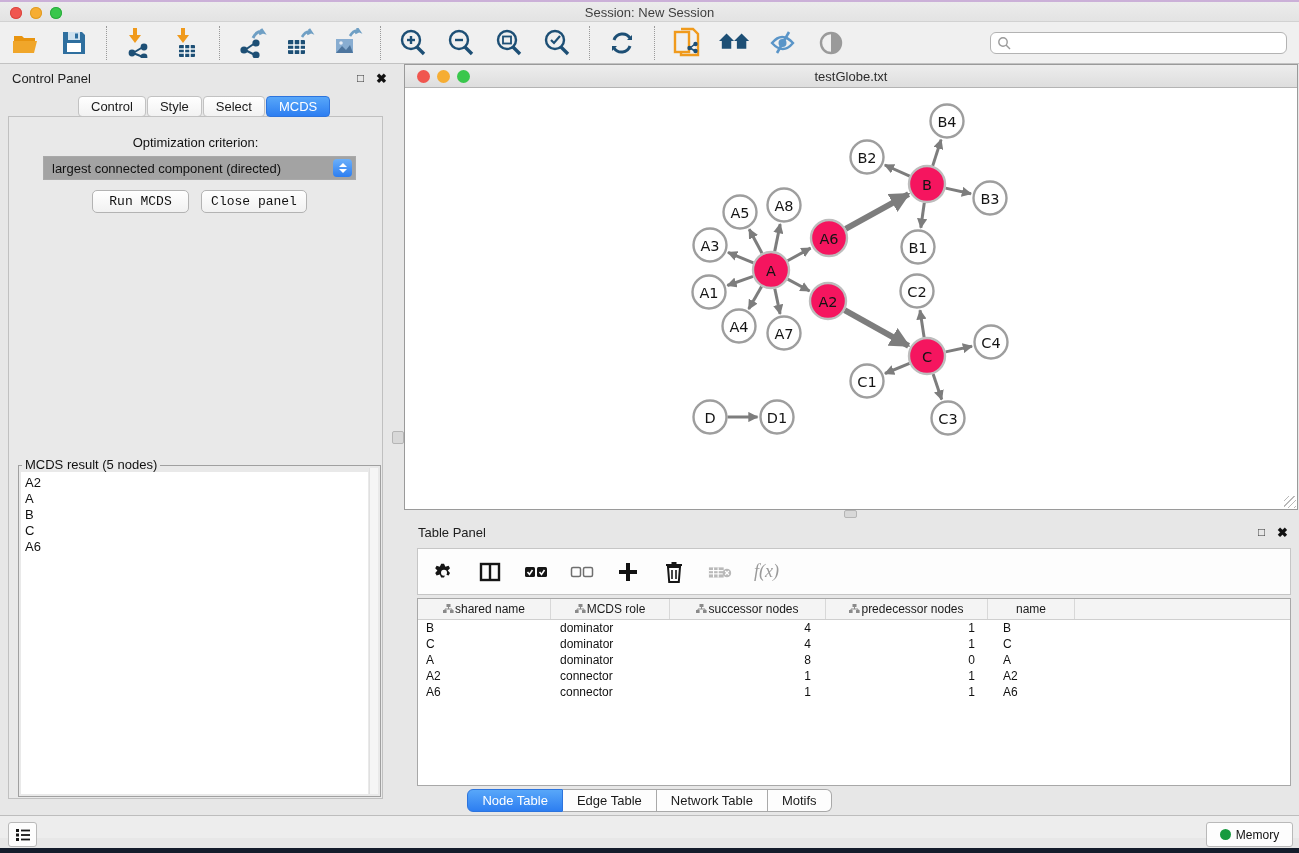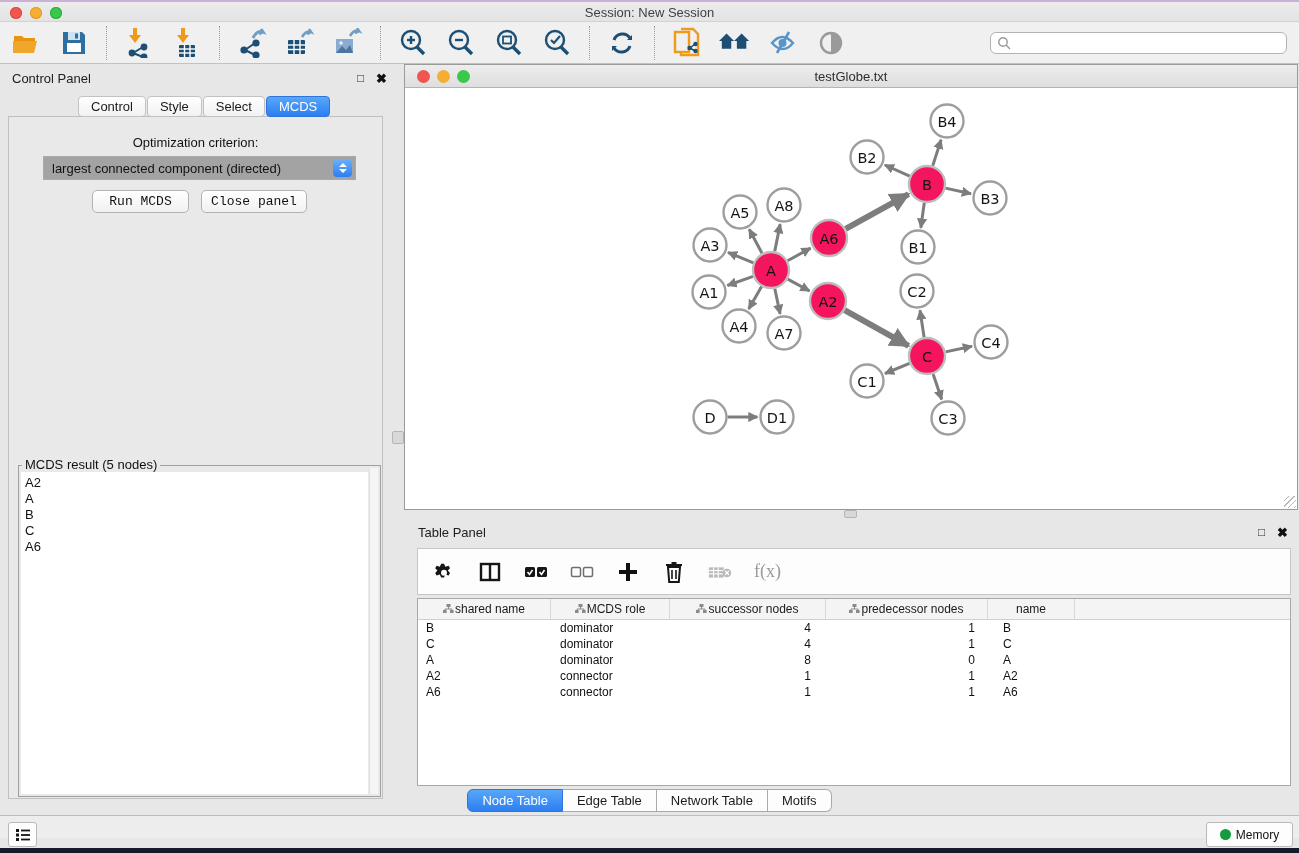--- a/index.html
+++ b/index.html
@@ -85,21 +85,21 @@
     background:repeating-linear-gradient(135deg, transparent 0 3px, #b9b9b9 3px 4px); }
 
   
   .tp-title { position:absolute; left:418px; top:525px; font-size:13px; color:#202020; }
   .tp-float { position:absolute; left:1258px; top:525px; }
   .tp-close { position:absolute; left:1277px; top:525px; }
 
   .tp-toolbar { position:absolute; left:417px; top:548px; width:874px; height:47px;
     background:#fdfdfd; border:1px solid #c6c6c6; display:flex; align-items:center; padding-left:14px; gap:22px; }
   .tp-btn { display:flex; align-items:center; justify-content:center; width:24px; height:24px; }
-  .fx-label { font-family:"Liberation Serif", serif; font-size:18px; color:#9a9a9a; }
+  .fx-label { font-family:"Liberation Serif", serif; font-style:italic; font-size:18px; color:#9a9a9a; }
 
   .tp-table { position:absolute; left:417px; top:598px; width:874px; height:188px;
     background:#fff; border:1px solid #a8a8a8; font-size:12px; }
   .tbl-grid { display:grid; grid-template-columns:133px 119px 156px 162px 87px 1fr; }
   .tbl-head { background:#f4f4f4; border-bottom:1px solid #cfcfcf; height:21px; }
   .th-cell { position:relative; display:flex; align-items:center; justify-content:center; gap:1px;
     border-right:1px solid #d8d8d8; color:#1a1a1a; }
   .th-cell.last { border-right:1px solid #d8d8d8; }
   .th-filler { border-right:none; }
   .tbl-row { height:16px; }

